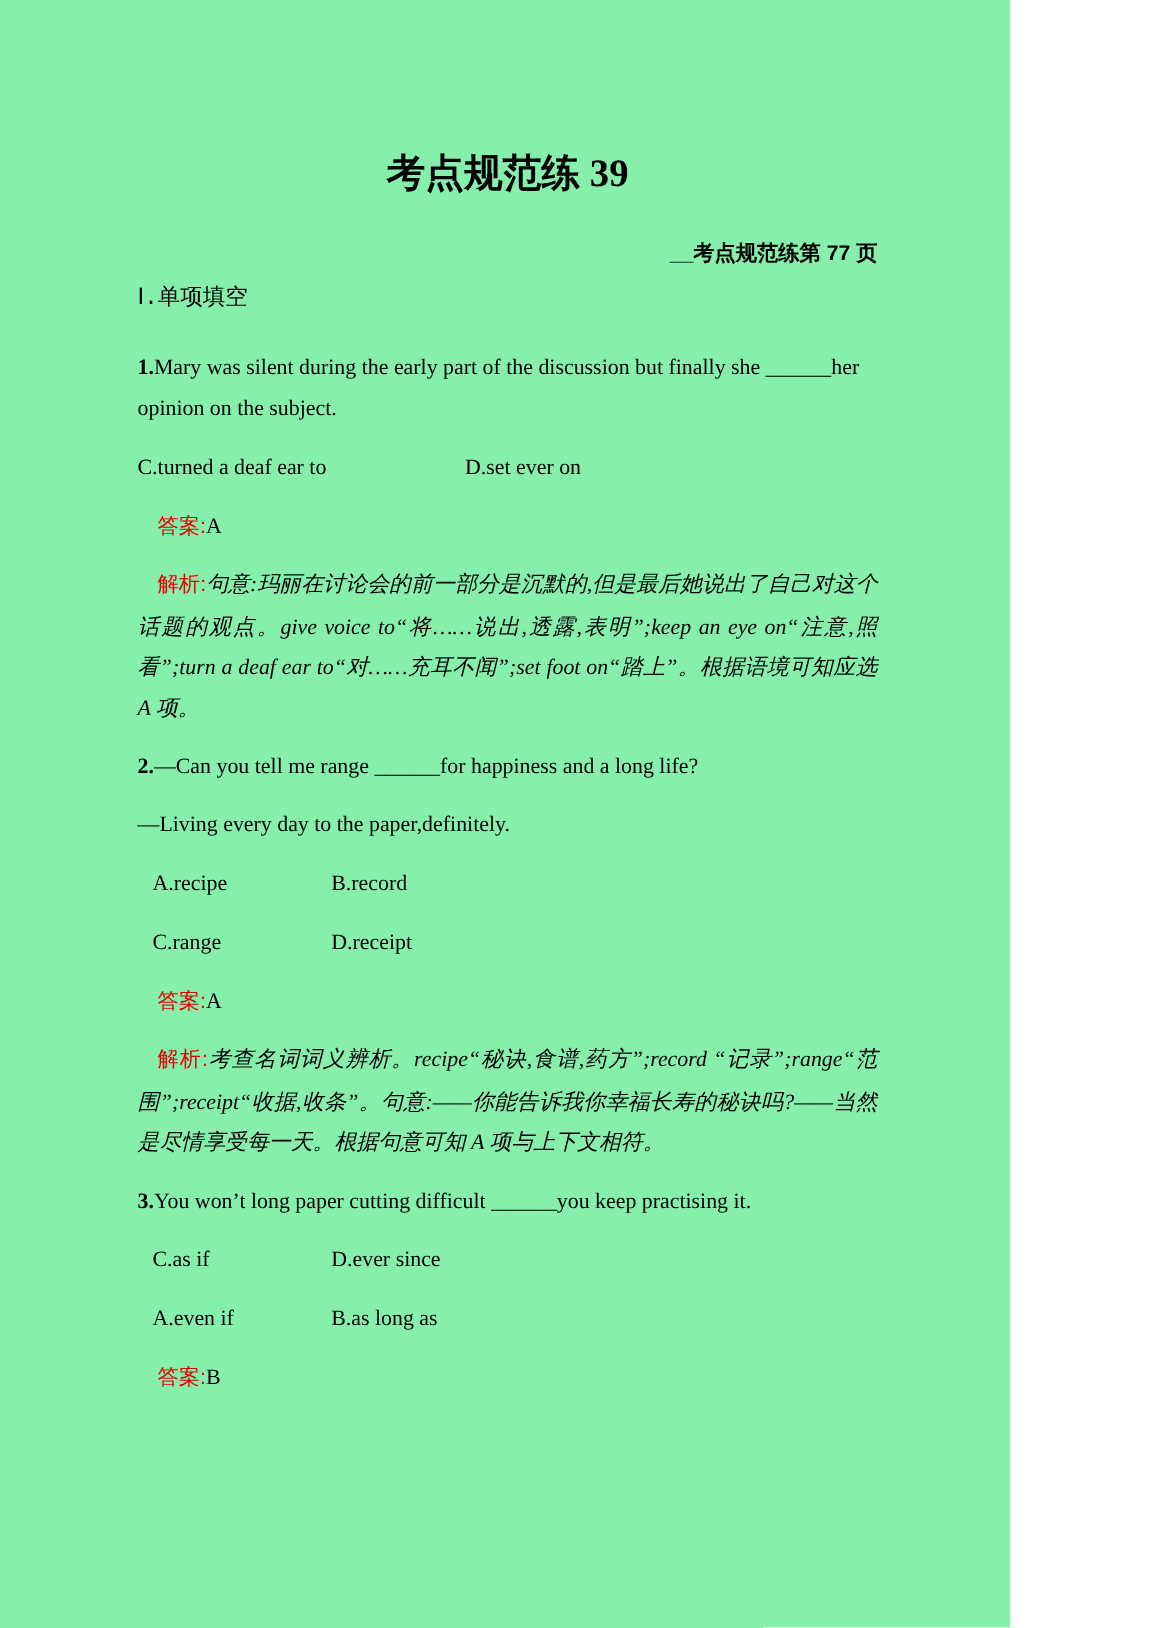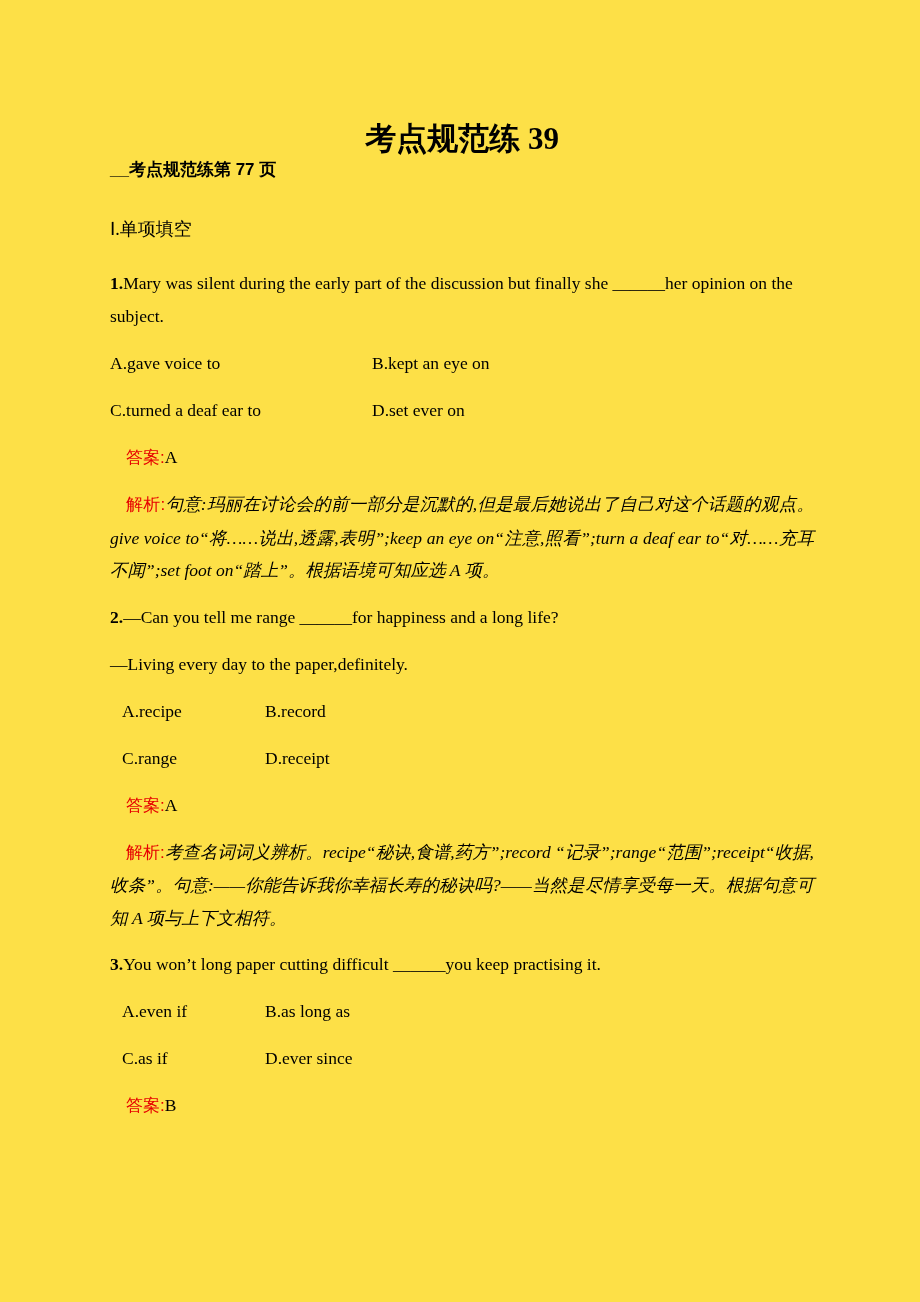--- a/index.html
+++ b/index.html
@@ -1,49 +1,51 @@
 <!DOCTYPE html>
 <html><head>
 <meta charset="utf-8">
 <style>
   html, body { margin: 0; padding: 0; background: #ffffff; }
   .page {
     position: relative;
-    width: 920px;
+    width: 808px;
     height: 1302px;
-    background: #fde047;
+    background: #86efac;
     overflow: hidden;
     font-family: "Liberation Serif", "DejaVu Serif", serif;
     color: #000000;
   }
   .content {
     position: absolute;
     left: 110px;
     right: 106px;
     top: 0;
   }
   .doc-title {
     margin: 120px 0 0 0;
     text-align: center;
     font-size: 31px;
     line-height: 38px;
     font-weight: bold;
     font-family: "Liberation Serif", "DejaVu Serif", serif;
   }
   .page-ref {
+    margin-top: 33px;
+    text-align: right;
     font-size: 17px;
     line-height: 23px;
     font-weight: bold;
     font-family: "Liberation Sans", "DejaVu Sans", sans-serif;
   }
   .section-heading {
-    margin-top: 36px;
+    margin-top: 13px;
     font-size: 18px;
     line-height: 24px;
-    font-family: Liberation Serif, serif;
+    font-family: Liberation Mono, monospace;
   }
   .content p {
     margin: 0 0 14px 0;
     font-size: 17.5px;
     line-height: 33px;
   }
   .first-stem { margin-top: 26px !important; }
   .q-num { font-weight: bold; }
   .opt-row .opt { display: inline-block; }
   .opt-row .col-wide   { width: 262px; }
@@ -70,36 +72,35 @@
   <div class="content">
 
     <h1 class="doc-title">考点规范练 39</h1>
 
     <div class="page-ref">__考点规范练第 77 页</div>
 
     <div class="section-heading">Ⅰ.单项填空</div>
 
     <section>
       <p class="stem first-stem"><span class="q-num">1.</span><span>Mary was silent during the early part of the discussion but finally she ______her opinion on the subject.</span></p>
-      <p class="opt-row"><span class="opt col-wide">A.gave voice to</span><span class="opt">B.kept an eye on</span></p>
       <p class="opt-row"><span class="opt col-wide">C.turned a deaf ear to</span><span class="opt">D.set ever on</span></p>
       <p class="answer-line"><span class="red-label">答案:</span><span>A</span></p>
       <p class="analysis"><span class="red-label">解析:</span><span class="analysis-text">句意:玛丽在讨论会的前一部分是沉默的,但是最后她说出了自己对这个话题的观点。give voice to“将……说出,透露,表明”;keep an eye on“注意,照看”;turn a deaf ear to“对……充耳不闻”;set foot on“踏上”。根据语境可知应选 A 项。</span></p>
     </section>
 
     <section>
       <p class="stem"><span class="q-num">2.</span><span>—Can you tell me range ______for happiness and a long life?</span></p>
       <p class="stem">—Living every day to the paper,definitely.</p>
       <p class="opt-row"><span class="opt col-narrow">A.recipe</span><span class="opt">B.record</span></p>
       <p class="opt-row"><span class="opt col-narrow">C.range</span><span class="opt">D.receipt</span></p>
       <p class="answer-line"><span class="red-label">答案:</span><span>A</span></p>
       <p class="analysis"><span class="red-label">解析:</span><span class="analysis-text">考查名词词义辨析。recipe“秘诀,食谱,药方”;record “记录”;range“范围”;receipt“收据,收条”。句意:——你能告诉我你幸福长寿的秘诀吗?——当然是尽情享受每一天。根据句意可知 A 项与上下文相符。</span></p>
     </section>
 
     <section>
       <p class="stem"><span class="q-num">3.</span><span>You won’t long paper cutting difficult ______you keep practising it.</span></p>
+      <p class="opt-row"><span class="opt col-narrow">C.as if</span><span class="opt">D.ever since</span></p>
       <p class="opt-row"><span class="opt col-narrow">A.even if</span><span class="opt">B.as long as</span></p>
-      <p class="opt-row"><span class="opt col-narrow">C.as if</span><span class="opt">D.ever since</span></p>
       <p class="answer-line"><span class="red-label">答案:</span><span>B</span></p>
     </section>
 
   </div>
 </div>
 
 </body></html>

